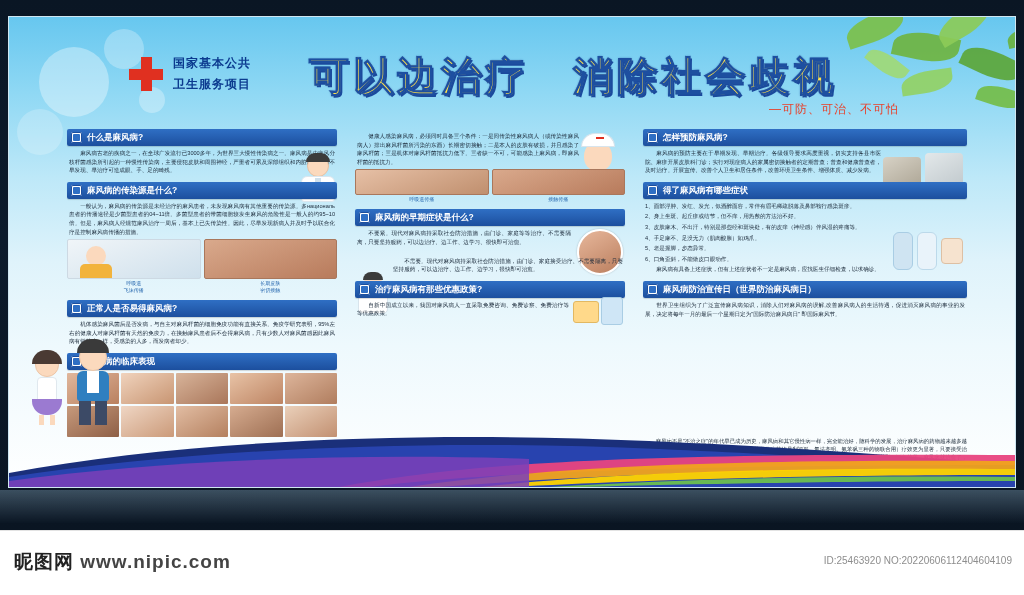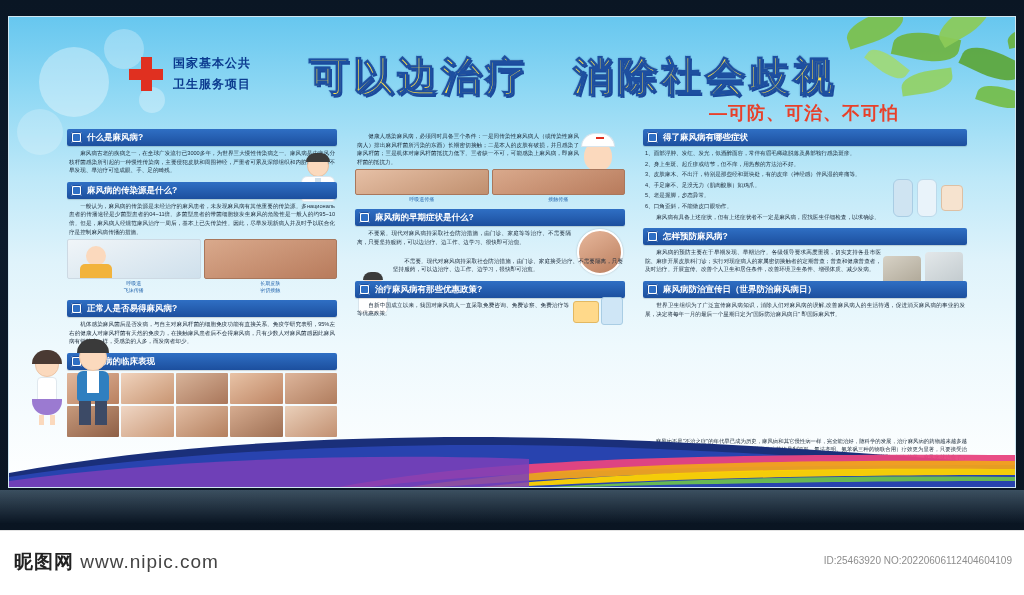--- a/index.html
+++ b/index.html
@@ -58,21 +58,21 @@
   .title-main {
     position:absolute; left:300px; top:6px;
     font-size:40px; font-weight:bold; color:#ffe14a;
     -webkit-text-stroke: 1px #1d4fa0;
     text-shadow: 2px 2px 0 #1b4a9c, 0 0 2px #1b4a9c;
     letter-spacing:4px;
     white-space:nowrap;
   }
   .title-sub {
     position:absolute; right:118px; top:58px;
-    font-size:18px; color:#e8402a; font-weight:bold; letter-spacing:1px;
+    font-size:12px; color:#e8402a; font-weight:normal; letter-spacing:1px;
   }
 
   
   .cols {
     position:absolute; left:58px; top:112px; width:900px; height:340px;
   }
   .col { position:absolute; top:0; }
   .col1 { left:0; width:270px; }
   .col2 { left:288px; width:270px; }
   .col3 { left:576px; width:324px; }
@@ -149,21 +149,21 @@
   
   .footer {
     position:absolute; left:0; top:530px; width:1024px; height:65px;
     background:#ffffff; border-top:1px solid #e3e3e3;
   }
   .brand {
     position:absolute; left:14px; top:18px;
     font-size:19px; color:#333333; font-weight:bold; letter-spacing:1px;
   }
   .brand .cn { color:#222; }
-  .brand .url { color:#444; font-weight:normal; }
+  .brand .url { color:#444; font-weight:bold; }
   .idtext {
     position:absolute; right:12px; top:24px;
     font-size:10px; color:#8d8d8d;
   }
 </style>
 </head>
 <body>
 
 <div class="page">
 
@@ -312,45 +312,45 @@
               <div style="position:absolute;left:0;top:6px;width:26px;height:22px;border-radius:3px;background:#ffd98a;border:1px solid #e2b862;"></div>
               <div style="position:absolute;left:28px;top:2px;width:22px;height:28px;border-radius:3px;background:#cfe6f6;border:1px solid #a9cde4;"></div>
             </div>
           </div>
 
         </div>
 
         <div class="col col3">
 
           <div class="sec">
+            <div class="sec-head">怎样预防麻风病?</div>
+            <div class="sec-body" style="padding-right:86px;">
+              <p>麻风病的预防主要在于早期发现、早期治疗。各级领导要求高度重视，切实支持各县市医院、麻疹开展皮肤科门诊；实行对现症病人的家属密切接触者的定期普查；普查和健康普查者，及时治疗。开展宣传、改善个人卫生和居住条件，改善环境卫生条件、增强体质、减少发病。</p>
+            </div>
+            <div class="illus" style="right:2px;top:22px;width:82px;height:54px;">
+              <div style="position:absolute;left:0;top:6px;width:38px;height:40px;border-radius:4px;background:linear-gradient(150deg,#d7d2c6,#a59d8c);"></div>
+              <div style="position:absolute;left:42px;top:2px;width:38px;height:46px;border-radius:4px;background:linear-gradient(150deg,#e3e8ea,#b9c2c6);"></div>
+            </div>
+          </div>
+
+          <div class="sec">
             <div class="sec-head">得了麻风病有哪些症状</div>
             <div class="sec-body" style="padding-right:78px;">
               <p class="noind">1、面部浮肿、发红、发光，似酒醉面容，常伴有眉毛稀疏脱落及鼻部鞍行感染斑疹。</p>
               <p class="noind">2、身上生斑、起丘疹或结节，但不痒，用热敷的方法治不好。</p>
               <p class="noind">3、皮肤麻木、不出汗，特别是那些经和斑块处，有的皮痒（神经感）伴风湿的疼痛等。</p>
               <p class="noind">4、手足麻不、足没无力（肌肉酸胀）如鸡爪。</p>
               <p class="noind">5、老是握脚，步态异常。</p>
               <p class="noind">6、口角歪斜，不能做皮口眼动作。</p>
               <p>麻风病有具备上述症状，但有上述症状者不一定是麻风病，应找医生仔细检查，以求确诊。</p>
             </div>
             <div class="illus" style="right:2px;top:46px;width:74px;height:46px;">
               <div style="position:absolute;left:2px;top:4px;width:20px;height:38px;border-radius:6px;background:#cfe4f2;border:1px solid #a9cde4;"></div>
               <div style="position:absolute;left:26px;top:4px;width:20px;height:38px;border-radius:6px;background:#e9f3fa;border:1px solid #bcd9ea;"></div>
               <div style="position:absolute;left:50px;top:10px;width:22px;height:26px;border-radius:4px;background:#f6e3cf;border:1px solid #ddc0a4;"></div>
-            </div>
-          </div>
-
-          <div class="sec">
-            <div class="sec-head">怎样预防麻风病?</div>
-            <div class="sec-body" style="padding-right:86px;">
-              <p>麻风病的预防主要在于早期发现、早期治疗。各级领导要求高度重视，切实支持各县市医院、麻疹开展皮肤科门诊；实行对现症病人的家属密切接触者的定期普查；普查和健康普查者，及时治疗。开展宣传、改善个人卫生和居住条件，改善环境卫生条件、增强体质、减少发病。</p>
-            </div>
-            <div class="illus" style="right:2px;top:22px;width:82px;height:54px;">
-              <div style="position:absolute;left:0;top:6px;width:38px;height:40px;border-radius:4px;background:linear-gradient(150deg,#d7d2c6,#a59d8c);"></div>
-              <div style="position:absolute;left:42px;top:2px;width:38px;height:46px;border-radius:4px;background:linear-gradient(150deg,#e3e8ea,#b9c2c6);"></div>
             </div>
           </div>
 
           <div class="sec">
             <div class="sec-head">麻风病防治宣传日（世界防治麻风病日）</div>
             <div class="sec-body">
               <p>世界卫生组织为了广泛宣传麻风病知识，消除人们对麻风病的误解,改善麻风病人的生活待遇，促进消灭麻风病的事业的发展，决定将每年一月的最后一个星期日定为"国际防治麻风病日" 即国际麻风节。</p>
             </div>
           </div>
 

